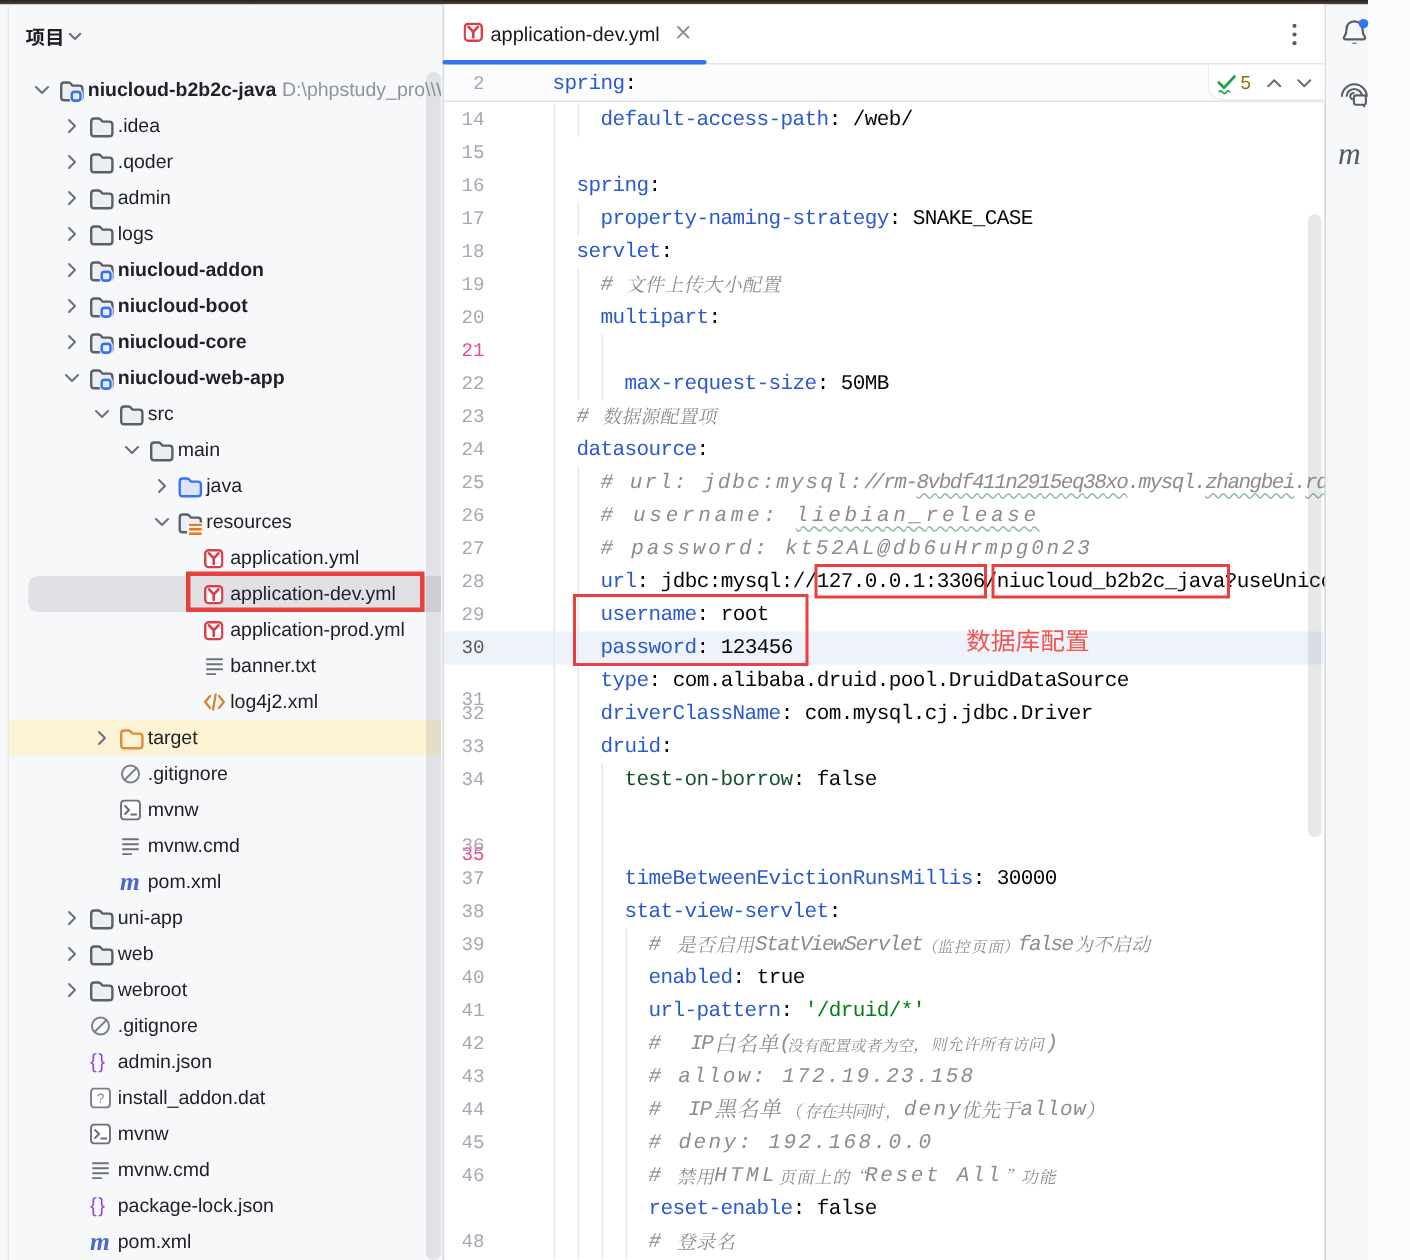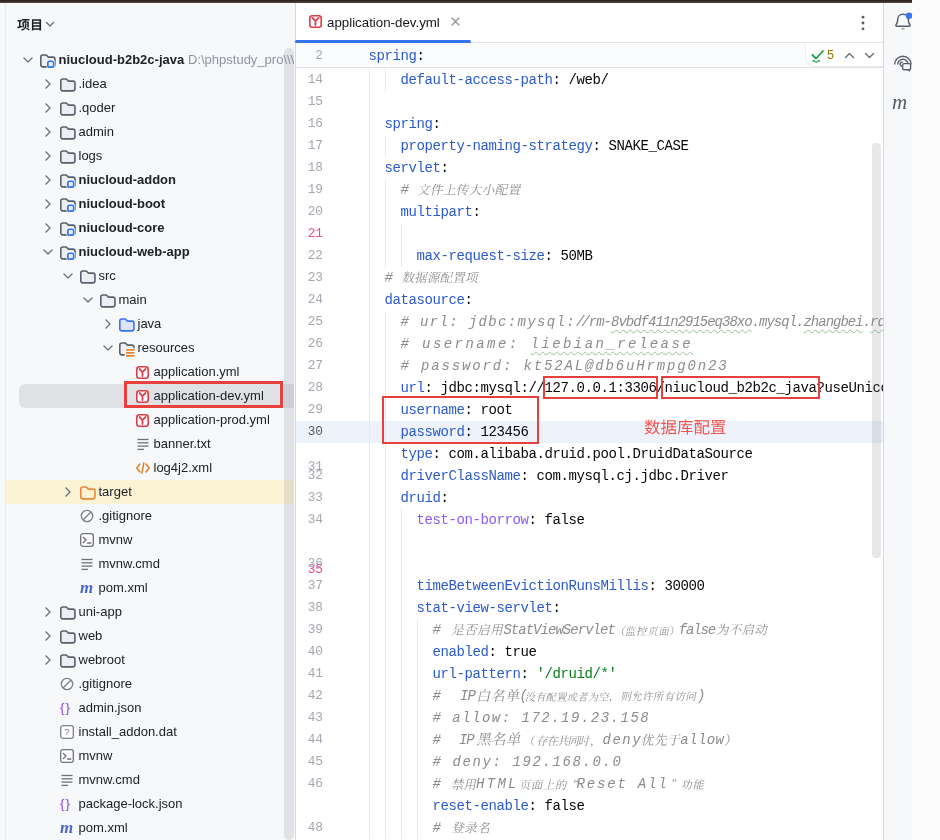--- a/index.html
+++ b/index.html
@@ -308,21 +308,21 @@
 <div class="row mono" style="left:104.4px;top:356px"><span style="color:#2b59cf">username</span><span style="color:#070707">:</span><span style="color:#070707"> </span><span style="color:#070707">root</span></div>
 <div class="ln" style="left:-16px;top:378px;color:#55585e">30</div>
 <div class="row mono" style="left:104.4px;top:378px"><span style="color:#2b59cf">password</span><span style="color:#070707">:</span><span style="color:#070707"> </span><span style="color:#070707">123456</span></div>
 <div class="ln" style="left:-16px;top:413px;color:#a5a8b2">31</div>
 <div class="row mono" style="left:104.4px;top:400px"><span style="color:#2b59cf">type</span><span style="color:#070707">:</span><span style="color:#070707"> </span><span style="color:#070707">com.alibaba.druid.pool.DruidDataSource</span></div>
 <div class="ln" style="left:-16px;top:422px;color:#a5a8b2">32</div>
 <div class="row mono" style="left:104.4px;top:422px"><span style="color:#2b59cf">driverClassName</span><span style="color:#070707">:</span><span style="color:#070707"> </span><span style="color:#070707">com.mysql.cj.jdbc.Driver</span></div>
 <div class="ln" style="left:-16px;top:444px;color:#a5a8b2">33</div>
 <div class="row mono" style="left:104.4px;top:444px"><span style="color:#2b59cf">druid</span><span style="color:#070707">:</span></div>
 <div class="ln" style="left:-16px;top:466px;color:#a5a8b2">34</div>
-<div class="row mono" style="left:120.4px;top:466px"><span style="color:#8b5cf6">test-on-borrow</span><span style="color:#070707">:</span><span style="color:#070707"> </span><span style="color:#070707">false</span></div>
+<div class="row mono" style="left:120.4px;top:466px"><span style="color:#14532d">test-on-borrow</span><span style="color:#070707">:</span><span style="color:#070707"> </span><span style="color:#070707">false</span></div>
 <div class="ln" style="left:-16px;top:516px;color:#ec4899">35</div>
 <div class="ln" style="left:-16px;top:510px;color:#a5a8b2">36</div>
 <div class="ln" style="left:-16px;top:532px;color:#a5a8b2">37</div>
 <div class="row mono" style="left:120.4px;top:532px"><span style="color:#2b59cf">timeBetweenEvictionRunsMillis</span><span style="color:#070707">:</span><span style="color:#070707"> </span><span style="color:#070707">30000</span></div>
 <div class="ln" style="left:-16px;top:554px;color:#a5a8b2">38</div>
 <div class="row mono" style="left:120.4px;top:554px"><span style="color:#2b59cf">stat-view-servlet</span><span style="color:#070707">:</span></div>
 <div class="ln" style="left:-16px;top:576px;color:#a5a8b2">39</div>
 <div class="row mono cm" style="left:136.4px;top:576px;letter-spacing:-0.4px">#</div>
 <div class="row mono cm" style="left:207.4px;top:576px;letter-spacing:-0.97px">StatViewServlet</div>
 <div class="row mono cm" style="left:382.7px;top:576px;letter-spacing:-1.16px">false</div>

